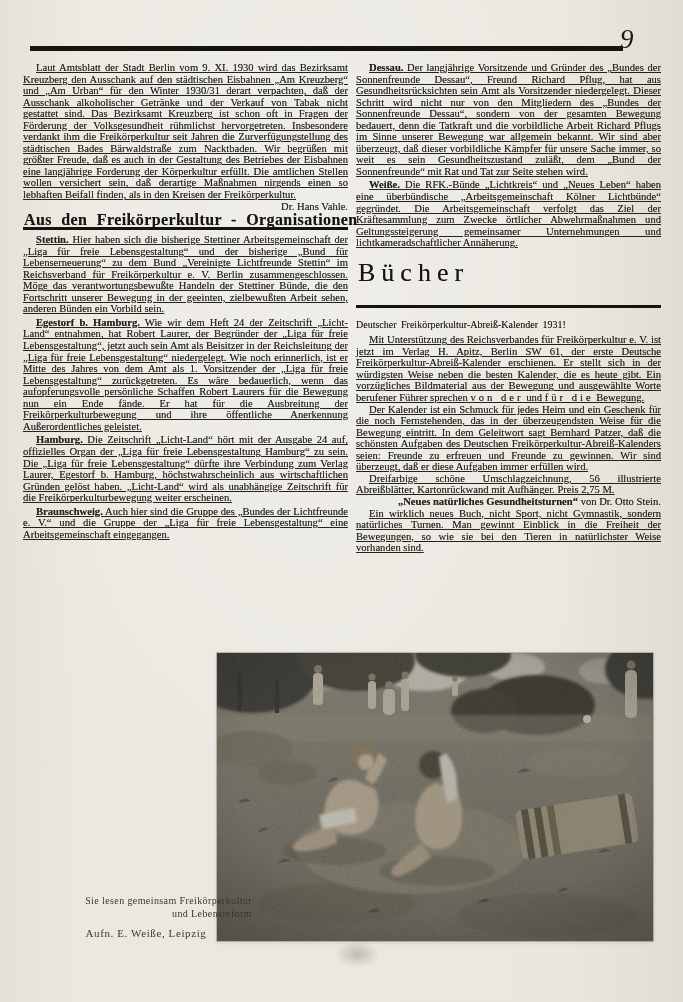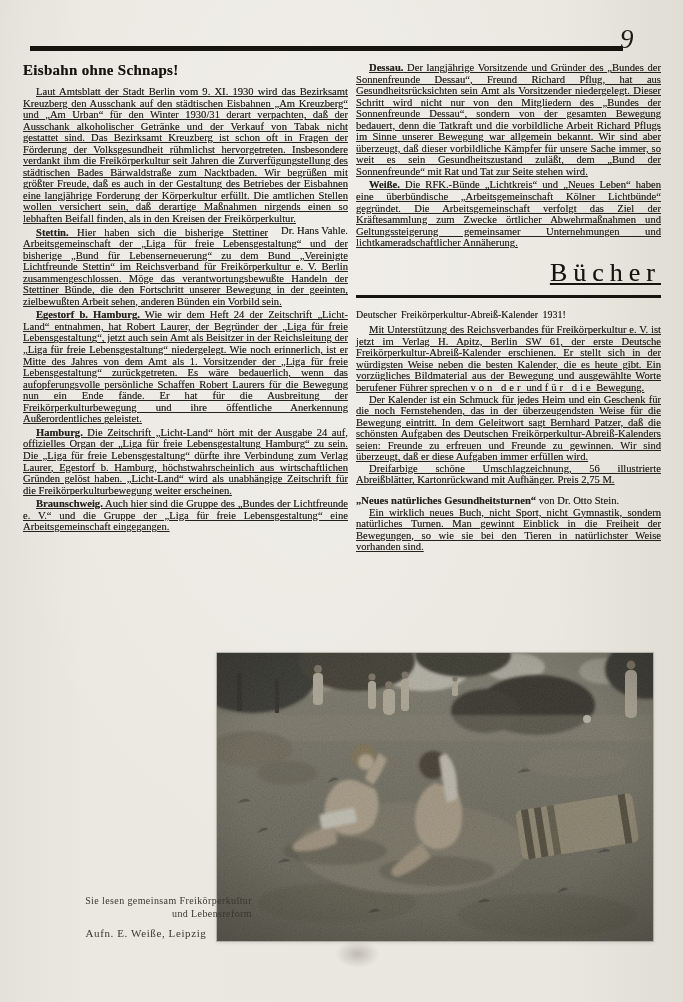--- a/index.html
+++ b/index.html
@@ -32,27 +32,27 @@
   .sig{float:right;}
   .section-head{
     margin:13px 0 4px 0;padding:0 0 2px 1px;
     font-size:16px;font-weight:bold;letter-spacing:.4px;word-spacing:5px;
     white-space:nowrap;color:#16140f;text-align:left;
     border-bottom:3px solid #16140f;
   }
   .org-item{margin-top:2px;}
   .lead{font-weight:bold;}
   .buecher-head{
-    margin:9px 0 0 0;padding:0 0 7px 2px;
+    margin:9px 0 0 0;padding:0 0 17px 2px;
     font-size:26px;font-weight:normal;letter-spacing:6px;color:#16140f;
-    border-bottom:3px solid #16140f;text-align:right;line-height:30px;text-decoration:underline;
+    border-bottom:3px solid #16140f;text-align:left;line-height:30px;
   }
   .cal-title{margin:11px 0 4px 0;font-weight:normal;font-size:10px;word-spacing:2px;text-align:left;}
   .sperr{letter-spacing:3px;}
-  .book2-title{margin-top:9px;text-align:left;}
+  .book2-title{text-align:right;}
   .book2-pub{margin:1px 0 0 10px;}
   .photo{
     position:absolute;left:217px;top:653px;width:436px;height:288px;
     box-shadow:0 0 0 1px rgba(60,58,50,.25), 0 1px 4px rgba(60,58,50,.2);
     background:#7d7a6b;
   }
   .photo svg{display:block;}
   .caption{
     position:absolute;left:40px;top:895px;width:212px;
     font-size:10px;line-height:12.5px;text-align:right;letter-spacing:.4px;
@@ -66,23 +66,23 @@
 </style>
 </head>
 <body>
 
 <div class="page">
 
   <div class="rule-top"></div>
   <div class="page-number">9</div>
 
   <div class="col col-left">
-    <h2 class="article-title">Eisbahn ohne Schnaps!</h2>
     <p class="ind"><span>Laut Amtsblatt der Stadt Berlin vom 9. XI. 1930 wird das Bezirksamt Kreuzberg den Ausschank auf den städtischen Eisbahnen „Am Kreuzberg“ und „Am Urban“ für den Winter 1930/31 derart verpachten, daß der Ausschank alkoholischer Getränke und der Verkauf von Tabak nicht gestattet sind. Das Bezirksamt Kreuzberg ist schon oft in Fragen der Förderung der Volksgesundheit rühmlichst hervorgetreten. Insbesondere verdankt ihm die Freikörperkultur seit Jahren die Zurverfügungstellung des städtischen Bades Bärwaldstraße zum Nacktbaden. Wir begrüßen mit größter Freude, daß es auch in der Gestaltung des Betriebes der Eisbahnen eine langjährige Forderung der Körperkultur erfüllt. Die amtlichen Stellen wollen versichert sein, daß derartige Maßnahmen nirgends einen so lebhaften Beifall finden, als in den Kreisen der Freikörperkultur.</span> <span class="sig">Dr. Hans Vahle.</span></p>
 
+    <h2 class="section-head">Aus den Freikörperkultur - Organisationen</h2>
 
     <p class="ind org-item"><span class="lead">Stettin.</span> <span>Hier haben sich die bisherige Stettiner Arbeitsgemeinschaft der „Liga für freie Lebensgestaltung“ und der bisherige „Bund für Lebenserneuerung“ zu dem Bund „Vereinigte Lichtfreunde Stettin“ im Reichsverband für Freikörperkultur e. V. Berlin zusammengeschlossen. Möge das verantwortungsbewußte Handeln der Stettiner Bünde, die den Fortschritt unserer Bewegung in der geeinten, zielbewußten Arbeit sehen, anderen Bünden ein Vorbild sein.</span></p>
     <p class="ind org-item"><span class="lead">Egestorf b. Hamburg.</span> <span>Wie wir dem Heft 24 der Zeitschrift „Licht-Land“ entnahmen, hat Robert Laurer, der Begründer der „Liga für freie Lebensgestaltung“, jetzt auch sein Amt als Beisitzer in der Reichsleitung der „Liga für freie Lebensgestaltung“ niedergelegt. Wie noch erinnerlich, ist er Mitte des Jahres von dem Amt als 1. Vorsitzender der „Liga für freie Lebensgestaltung“ zurückgetreten. Es wäre bedauerlich, wenn das aufopferungsvolle persönliche Schaffen Robert Laurers für die Bewegung nun ein Ende fände. Er hat für die Ausbreitung der Freikörperkulturbewegung und ihre öffentliche Anerkennung Außerordentliches geleistet.</span></p>
     <p class="ind org-item"><span class="lead">Hamburg.</span> <span>Die Zeitschrift „Licht-Land“ hört mit der Ausgabe 24 auf, offizielles Organ der „Liga für freie Lebensgestaltung Hamburg“ zu sein. Die „Liga für freie Lebensgestaltung“ dürfte ihre Verbindung zum Verlag Laurer, Egestorf b. Hamburg, höchstwahrscheinlich aus wirtschaftlichen Gründen gelöst haben. „Licht-Land“ wird als unabhängige Zeitschrift für die Freikörperkulturbewegung weiter erscheinen.</span></p>
     <p class="ind org-item"><span class="lead">Braunschweig.</span> <span>Auch hier sind die Gruppe des „Bundes der Lichtfreunde e. V.“ und die Gruppe der „Liga für freie Lebensgestaltung“ eine Arbeitsgemeinschaft eingegangen.</span></p>
   </div>
 
   <div class="col col-right">
     <p class="ind"><span class="lead">Dessau.</span> <span>Der langjährige Vorsitzende und Gründer des „Bundes der Sonnenfreunde Dessau“, Freund Richard Pflug, hat aus Gesundheitsrücksichten sein Amt als Vorsitzender niedergelegt. Dieser Schritt wird nicht nur von den Mitgliedern des „Bundes der Sonnenfreunde Dessau“, sondern von der gesamten Bewegung bedauert, denn die Tatkraft und die vorbildliche Arbeit Richard Pflugs im Sinne unserer Bewegung war allgemein bekannt. Wir sind aber überzeugt, daß dieser vorbildliche Kämpfer für unsere Sache immer, so weit es sein Gesundheitszustand zuläßt, dem „Bund der Sonnenfreunde“ mit Rat und Tat zur Seite stehen wird.</span></p>
     <p class="ind org-item"><span class="lead">Weiße.</span> <span>Die RFK.-Bünde „Lichtkreis“ und „Neues Leben“ haben eine überbündische „Arbeitsgemeinschaft Kölner Lichtbünde“ gegründet. Die Arbeitsgemeinschaft verfolgt das Ziel der Kräftesammlung zum Zwecke örtlicher Abwehrmaßnahmen und Geltungssteigerung gemeinsamer Unternehmungen und lichtkameradschaftlicher Annäherung.</span></p>

